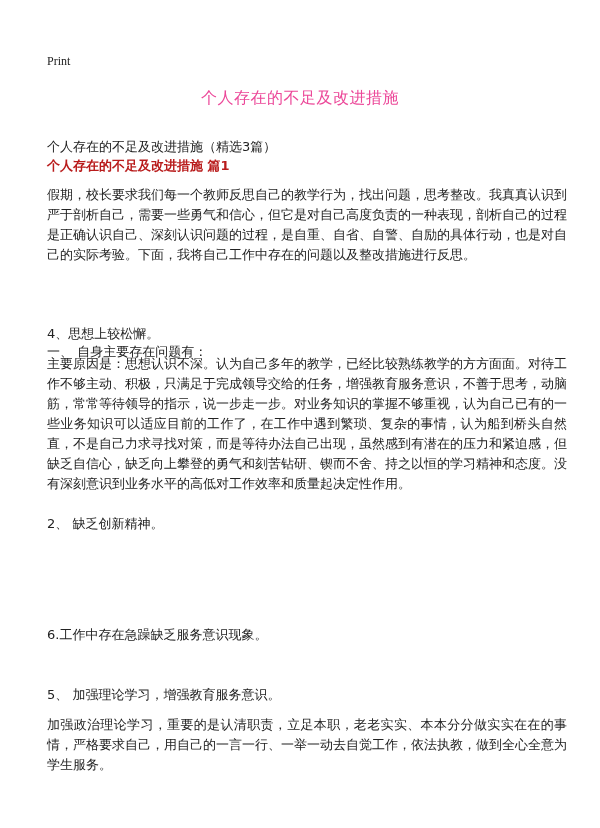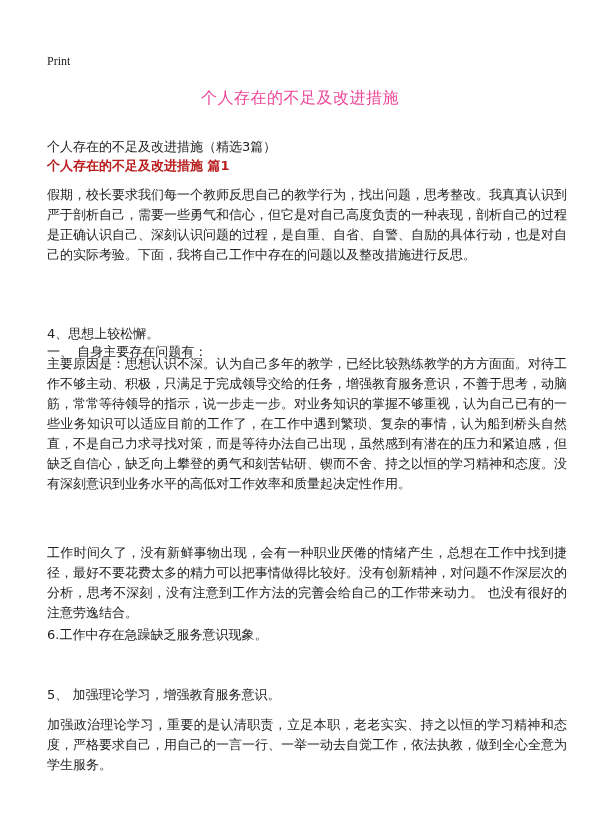--- a/index.html
+++ b/index.html
@@ -37,20 +37,20 @@
 
   <div class="block heading">个人存在的不足及改进措施 篇1</div>
 
   <div class="block para" id="p1">假期，校长要求我们每一个教师反思自己的教学行为，找出问题，思考整改。我真真认识到严于剖析自己，需要一些勇气和信心，但它是对自己高度负责的一种表现，剖析自己的过程是正确认识自己、深刻认识问题的过程，是自重、自省、自警、自励的具体行动，也是对自己的实际考验。下面，我将自己工作中存在的问题以及整改措施进行反思。</div>
 
   <div class="block" id="s1">一、 自身主要存在问题有：</div>
 
   <div class="block" id="s1a">4、思想上较松懈。</div>
   <div class="block para" id="p2">主要原因是：思想认识不深。认为自己多年的教学，已经比较熟练教学的方方面面。对待工作不够主动、积极，只满足于完成领导交给的任务，增强教育服务意识，不善于思考，动脑筋，常常等待领导的指示，说一步走一步。对业务知识的掌握不够重视，认为自己已有的一些业务知识可以适应目前的工作了，在工作中遇到繁琐、复杂的事情，认为船到桥头自然直，不是自己力求寻找对策，而是等待办法自己出现，虽然感到有潜在的压力和紧迫感，但缺乏自信心，缺乏向上攀登的勇气和刻苦钻研、锲而不舍、持之以恒的学习精神和态度。没有深刻意识到业务水平的高低对工作效率和质量起决定性作用。</div>
 
-  <div class="block para" id="p3">工作时间久了，没有新鲜事物出现，会有一种职业厌倦的情绪产生，总想在工作中找到捷径，最好不要花费太多的精力可以把事情做得比较好。没有创新精神，对问题不作深层次的分析，思考不深刻，没有注意到工作方法的完善会给自己的工作带来动力。 也没有很好的注意劳逸结合。</div>
+  <div class="block" id="s1b">2、 缺乏创新精神。</div>
 
   <div class="block" id="s1c">6.工作中存在急躁缺乏服务意识现象。</div>
 
 
   <div class="block" id="s2a">5、 加强理论学习，增强教育服务意识。</div>
-  <div class="block para" id="p4">加强政治理论学习，重要的是认清职责，立足本职，老老实实、持之以恒的学习精神和态度，严格要求自己，用自己的一言一行、一举一动去自觉工作，依法执教，做到全心全意为学生服务。</div>
+  <div class="block para" id="p4">加强政治理论学习，重要的是认清职责，立足本职，老老实实、本本分分做实实在在的事情，严格要求自己，用自己的一言一行、一举一动去自觉工作，依法执教，做到全心全意为学生服务。</div>
 </div>
 
 </body></html>

